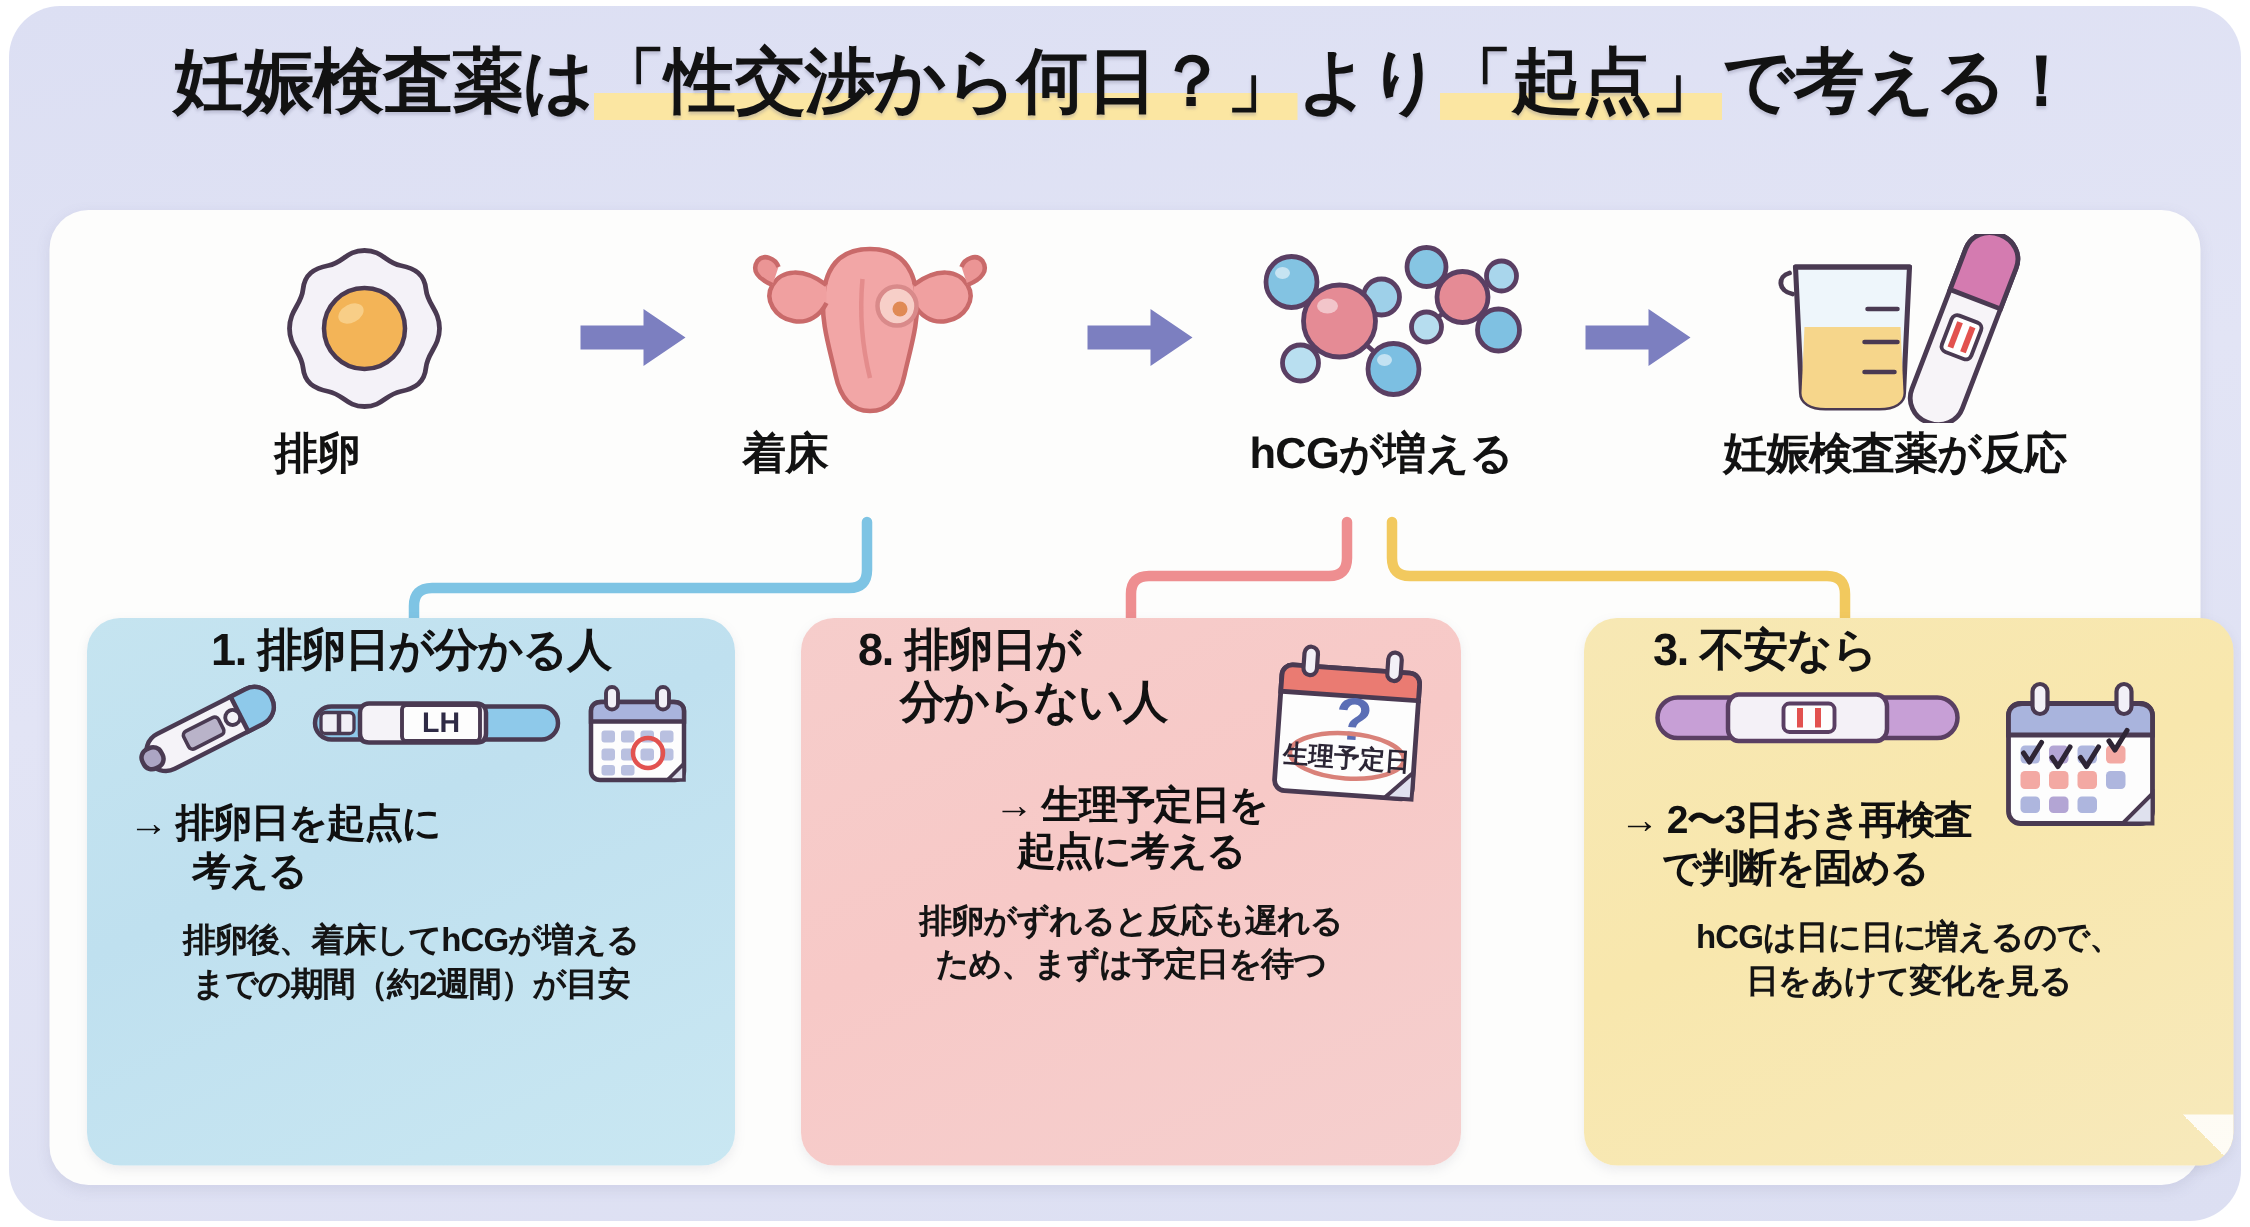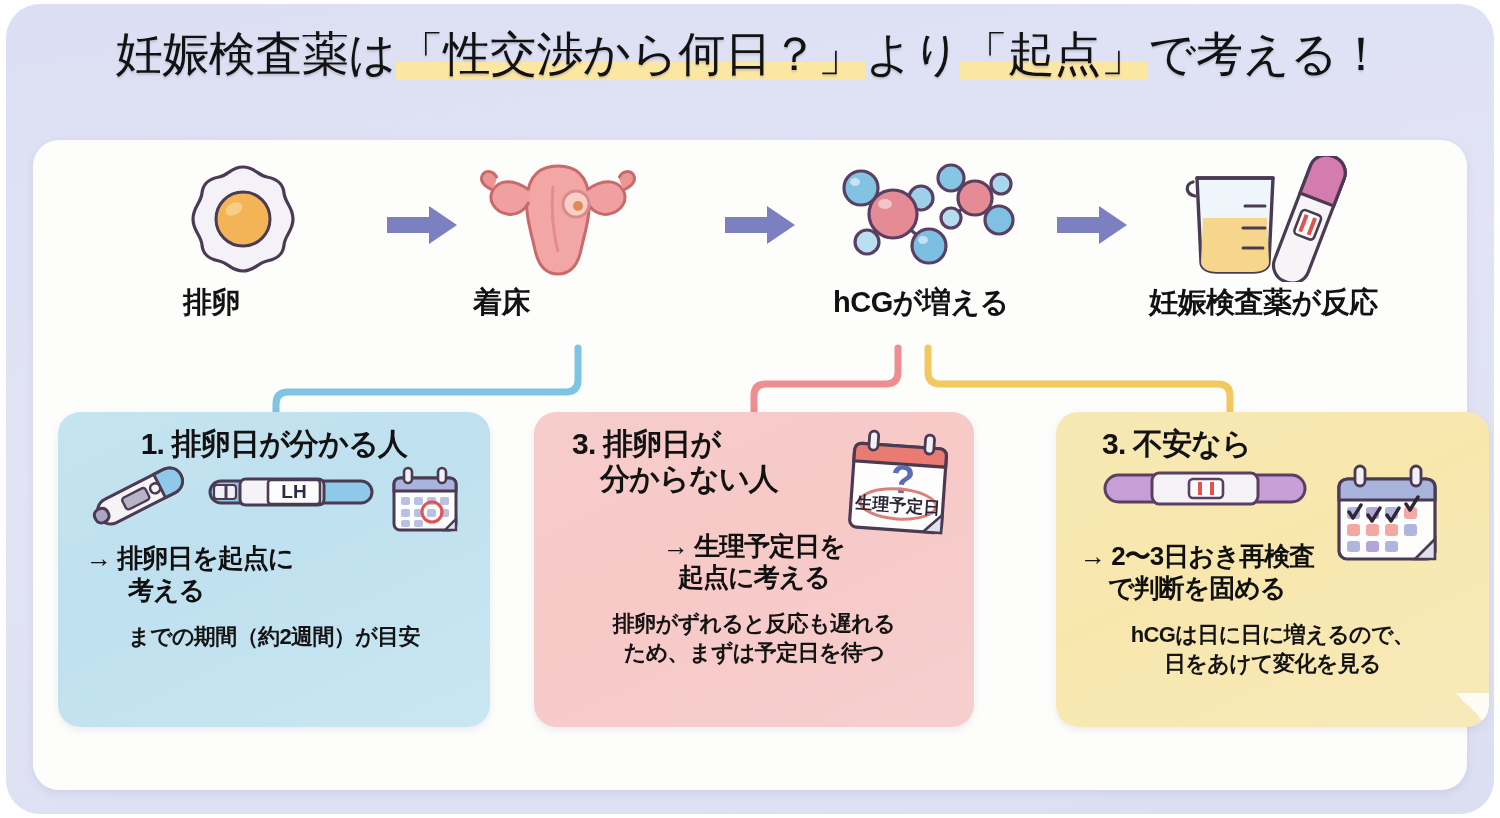--- a/index.html
+++ b/index.html
@@ -21,21 +21,21 @@
   }
 
   
   .title-wrap {
     position: absolute; left: 0; top: 28px; width: 1500px;
     text-align: center; white-space: nowrap;
   }
   .title {
     display: inline-block;
     font-size: 47px;
-    font-weight: 400;
+    font-weight: 700;
     color: #121212;
     letter-spacing: -0.5px;
     line-height: 1.1;
     text-shadow: 0 2px 2px rgba(120,120,150,0.30);
   }
   .hl {
     background: linear-gradient(to top, #fbe6a2 0%, #fbe6a2 34%, rgba(251,230,162,0) 34%);
     padding: 0 1px;
   }
 
@@ -65,23 +65,23 @@
     position: absolute; top: 48px; width: 74px; height: 44px;
     display: flex; align-items: center; justify-content: center;
   }
 
   
   .connectors { position: absolute; left: 0; top: 0; width: 1500px; height: 818px; pointer-events: none; }
 
   
   .card {
     position: absolute;
-    top: 412px; height: 315px;
+    top: 412px; height: 365px;
     border-radius: 22px;
-    padding: 14px 12px 0 12px;
+    padding: 4px 12px 0 12px;
     box-shadow: 0 3px 7px rgba(120,120,150,0.13);
     overflow: hidden;
   }
   .card.c1 { left: 58px; width: 432px;
     background: linear-gradient(155deg,#c5e4f0 0%, #bfe0ef 40%, #c9e7f2 100%); }
   .card.c2 { left: 534px; width: 440px;
     background: linear-gradient(155deg,#f6cdcb 0%, #f7c9c7 45%, #f5cfce 100%); }
   .card.c3 { left: 1012px; width: 433px;
     background: linear-gradient(155deg,#f7e8b4 0%, #f8e7ad 45%, #f7e9bb 100%); margin-left: 44px; }
 
@@ -157,21 +157,21 @@
       </div>
       <div class="flow-label">排卵</div>
     </div>
 
     <div class="flow-arrow" style="left:352px;">
       <svg width="74" height="44" viewBox="0 0 74 44">
         <path d="M2 14 H44 V3 L72 22 L44 41 V30 H2 Z" fill="#7c7fc0"></path>
       </svg>
     </div>
 
-    <div class="flow-step" style="left:440px;">
+    <div class="flow-step" style="left:462px;">
       <div class="art">
         <svg width="170" height="126" viewBox="0 0 170 126">
           <g stroke="#c96a6a" stroke-width="3" fill="#ee9b9b" stroke-linejoin="round">
             <path d="M85 10 C65 10 56 22 54 40 C52 58 58 76 62 94 C65 108 72 118 85 118
                      C98 118 105 108 108 94 C112 76 118 58 116 40 C114 22 105 10 85 10 Z" fill="#f2a6a6"></path>
             <path d="M56 34 C40 22 26 24 20 34 C14 44 22 56 34 58 C44 60 52 54 56 46" fill="#f0a0a0"></path>
             <path d="M114 34 C130 22 144 24 150 34 C156 44 148 56 136 58 C126 60 118 54 114 46" fill="#f0a0a0"></path>
             <path d="M20 34 C10 30 6 24 10 18 C14 13 22 16 24 22" fill="#eb9595"></path>
             <path d="M150 34 C160 30 164 24 160 18 C156 13 148 16 146 22" fill="#eb9595"></path>
           </g>
@@ -312,27 +312,28 @@
           <circle cx="46" cy="47" r="10" fill="none" stroke="#e2524f" stroke-width="3"></circle>
           <path d="M70 54 L70 65 C70 65 64 65 59 65 Z" fill="#dfe1ee" stroke="#4a3a52" stroke-width="2.4"></path>
         </svg>
       </span>
     </div>
     <div class="card-main">
       <span>→ 排卵日を起点に</span>
       <span class="l2">考える</span>
     </div>
     <div class="card-note">
+      <span>排卵後、着床してhCGが増える</span>
       <span class="l2">までの期間（約2週間）が目安</span>
     </div>
   </div>
 
   <div class="card c2">
     <div class="card-head">
-      <span>3. 排卵日が</span>
+      <span>8. 排卵日が</span>
       <span class="l2">分からない人</span>
     </div>
 
     <span class="card2-cal">
       <svg width="122" height="122" viewBox="0 0 122 122">
         <g transform="rotate(4 61 61)">
           <rect x="14" y="18" width="92" height="84" rx="7" fill="#fdfdfd" stroke="#4a3a52" stroke-width="3.2"></rect>
           <path d="M14 25 C14 21 17 18 21 18 H99 C103 18 106 21 106 25 V36 H14 Z" fill="#ea7b72" stroke="#4a3a52" stroke-width="3.2"></path>
           <rect x="28" y="5" width="9" height="19" rx="4.5" fill="#f2f0f7" stroke="#4a3a52" stroke-width="2.8"></rect>
           <rect x="84" y="5" width="9" height="19" rx="4.5" fill="#f2f0f7" stroke="#4a3a52" stroke-width="2.8"></rect>

